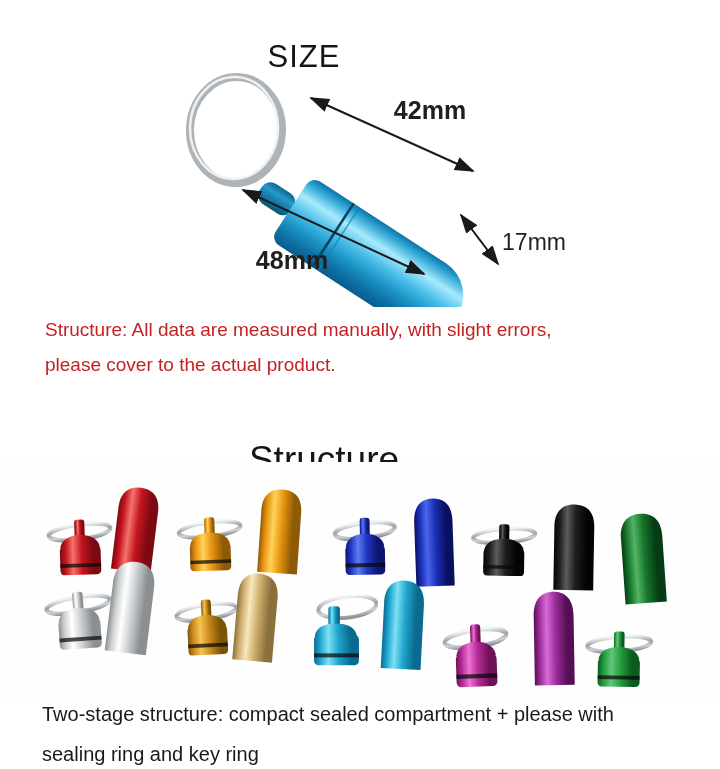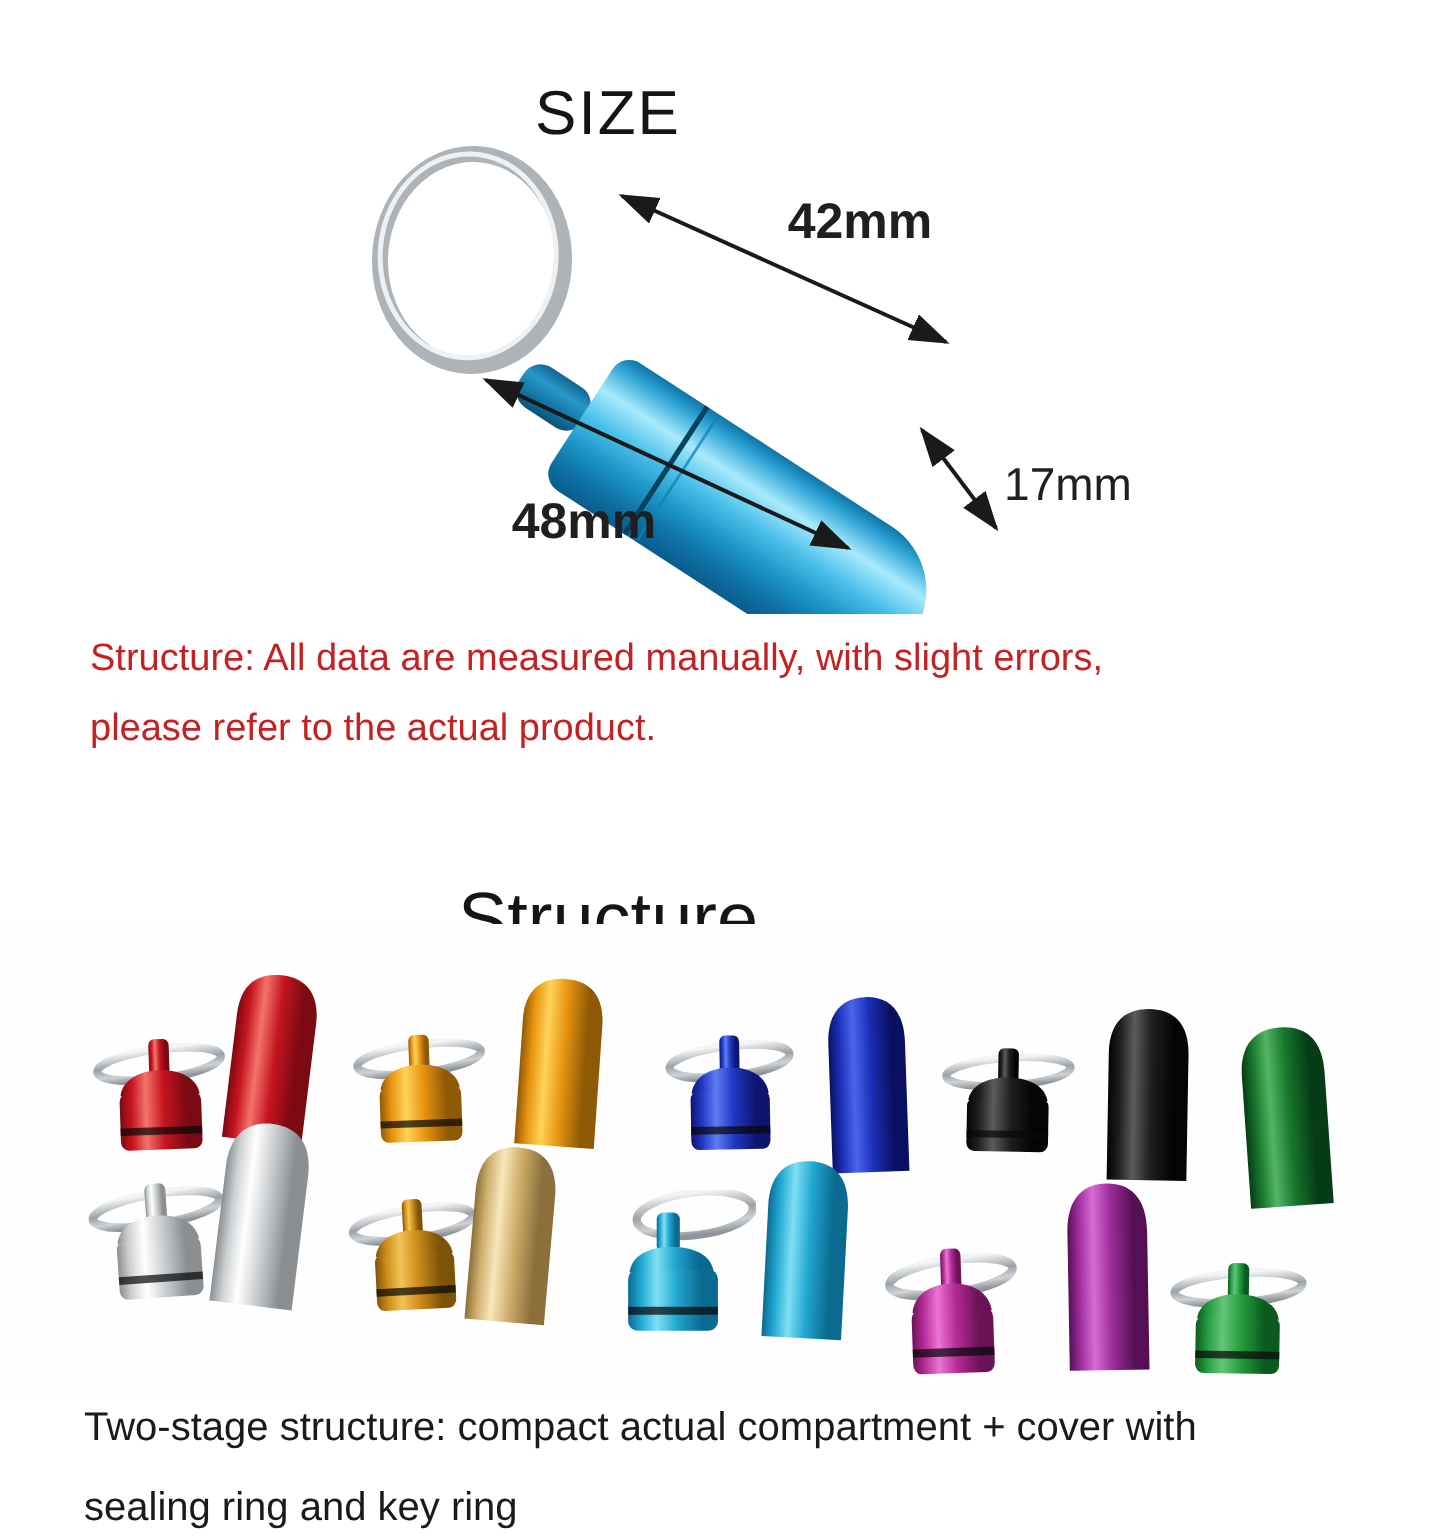--- a/index.html
+++ b/index.html
@@ -7,21 +7,21 @@
     width:720px;height:769px;position:relative;overflow:hidden;
     background:#ffffff;
     font-family:"Liberation Sans", sans-serif;
     color:#1a1a1a;
   }
   .heading{
     position:absolute;left:0;width:608px;text-align:center;
     font-weight:400;color:#151515;white-space:nowrap;
   }
   #size-heading{top:18px;font-size:31px;letter-spacing:1px;}
-  #structure-heading{top:408px;font-size:37px;}
+  #structure-heading{top:408px;font-size:37px;margin-left:20px;}
   #size-diagram{position:absolute;left:0;top:62px;}
   #size-diagram text{
     font-family:"Liberation Sans", sans-serif;fill:#1f1f1f;
   }
   .dim-label-bold{font-size:25px;font-weight:700;}
   .dim-label{font-size:23px;font-weight:400;}
   #attention-note{
     position:absolute;left:45px;top:312px;width:620px;
     color:#c42222;font-size:19px;line-height:35px;
   }
@@ -90,21 +90,21 @@
   <line x1="243" y1="128" x2="424" y2="212" stroke="#1a1a1a" stroke-width="2" marker-start="url(#arw)" marker-end="url(#arw)"></line>
   <line x1="461" y1="153" x2="498" y2="202" stroke="#1a1a1a" stroke-width="2" marker-start="url(#arw)" marker-end="url(#arw)"></line>
 
   <text class="dim-label-bold" x="430" y="57" text-anchor="middle">42mm</text>
   <text class="dim-label-bold" x="292" y="207" text-anchor="middle">48mm</text>
   <text class="dim-label" x="534" y="188" text-anchor="middle">17mm</text>
 </svg>
 
 <div id="attention-note">
   <div>Structure: All data are measured manually, with slight errors,</div>
-  <div>please refer to the actual product.</div>
+  <div>please cover to the actual product.</div>
 </div>
 
 <h2 id="structure-heading" class="heading">Structure</h2>
 
 <div id="structure-photo">
     <div class="pill" style="left: 46px; top: 52px; width: 68px; height: 62px; transform: rotate(-2deg);">
       <svg viewBox="0 0 120 100" preserveAspectRatio="none">
         <defs>
           <linearGradient id="g0" x1="0" y1="0" x2="1" y2="0">
             <stop offset="0" stop-color="#7c0a12"></stop>
@@ -405,15 +405,15 @@
         <ellipse cx="60" cy="29" rx="55" ry="12" fill="none" stroke="url(#metalG)" stroke-width="7" transform="rotate(-5 60 29)"></ellipse>
         <rect x="51" y="9" width="18" height="32" rx="5" fill="url(#g17)"></rect>
         <path d="M25,54 C27,41 42,34 60,34 C78,34 93,41 95,54 Z" fill="url(#g17)"></path>
         <rect x="24" y="52" width="72" height="46" rx="7" fill="url(#g17)"></rect>
         <rect x="24" y="80" width="72" height="6" fill="rgba(8,8,8,0.72)"></rect>
       </svg>
     </div>
   </div>
 
 <div id="structure-caption">
-  <div>Two-stage structure: compact actual compartment + cover with</div>
+  <div>Two-stage structure: compact sealed compartment + please with</div>
   <div>sealing ring and key ring</div>
 </div>
 
 </body></html>

